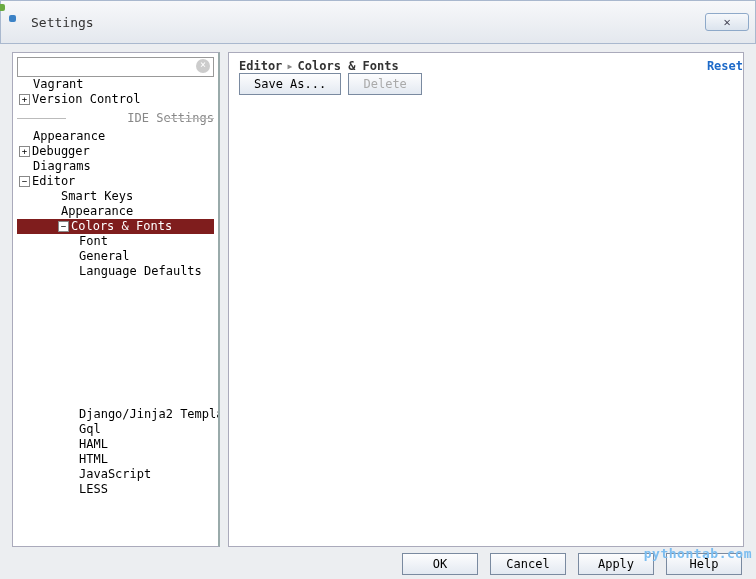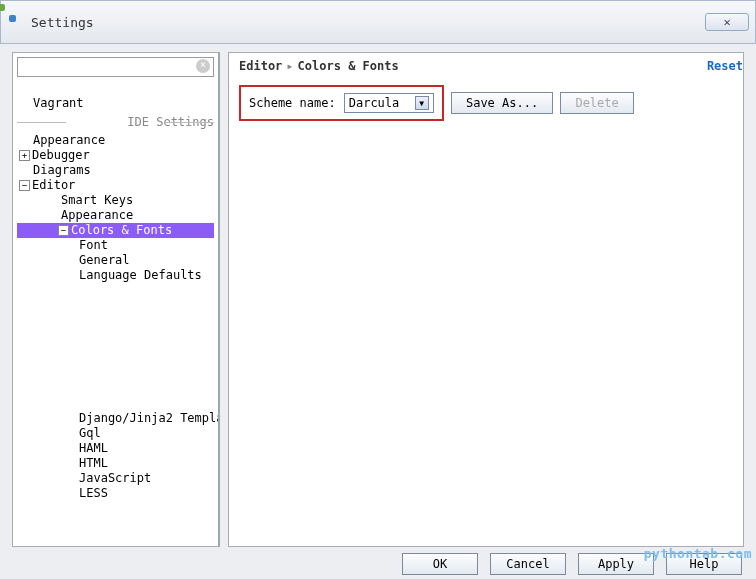--- a/index.html
+++ b/index.html
@@ -9,30 +9,30 @@
 .py-icon { background: #ffd54a; border-radius: 3px; width: 16px; height: 16px; position: relative; }
 .py-icon::before { content:""; position:absolute; width:7px; height:7px; background:#3b82c6; border-radius:2px; top:2px; left:2px; }
 .py-icon::after { content:""; position:absolute; width:7px; height:7px; background:#6aaa42; border-radius:2px; bottom:2px; right:2px; }
 .titlebar .title { flex: 1; color: #333; font-size: 13px; }
 .close-btn { width: 44px; height: 18px; border: 1px solid #8ea9c9; border-radius: 3px; background: linear-gradient(#f6f8fb,#dce4ee); color:#445; display:flex; align-items:center; justify-content:center; }
 .main { display: flex; margin: 8px 12px 0 12px; gap: 8px; height: 495px; }
 .sidebar { width: 208px; background: #fff; border: 1px solid #aab; border-right: 2px solid #9aa; padding: 4px; overflow: hidden; }
 .search { width: 100%; height: 20px; border: 1px solid #999; padding: 1px 20px 1px 4px; background: #fff; position: relative; }
 .search-wrap { position: relative; }
 .clear-icon { position: absolute; right: 4px; top: 2px; width: 14px; height: 14px; border-radius:50%; background:#ccc; color:#fff; text-align:center; line-height:12px; font-size:10px; }
-.tree { margin-top: 19px; }
+.tree { margin-top: 0; }
 .tree-item { padding: 0 2px 1px 2px; white-space: nowrap; color: #000; }
 .lvl1 { padding-left: 16px; }
 .lvl2 { padding-left: 44px; }
 .lvl3 { padding-left: 62px; }
 .expander { display:inline-block; width:11px; height:11px; border:1px solid #888; text-align:center; line-height:9px; font-size:9px; margin-right:2px; vertical-align:middle; background:#fff; }
 .divider { color:#888; text-align:right; margin: 4px 0; position: relative; }
 .divider::before, .divider::after { content:""; position:absolute; top:50%; width:25%; border-top:1px solid #bbb; }
 .divider::before { left: 0; } .divider::after { right: 0; }
-.selected { background: #8b5cf6; color: #fff; padding-left:41px; }
+.selected { background: #7f1d1d; color: #fff; padding-left:41px; }
 .selected .expander { color:#000; }
 .content { flex: 1; background: #fff; border: 1px solid #aab; padding: 6px 10px; position: relative; }
 .breadcrumb { font-weight: bold; color: #333; display:flex; align-items:center; }
 .breadcrumb .sep { margin: 0 4px; color:#888; }
 .reset { position: absolute; right: 0; top: 6px; color: #1d6ac9; font-weight: bold; }
 .scheme-row { margin-top: 12px; border: 2px solid #c62828; padding: 6px 8px; display:inline-flex; align-items:center; gap:8px; }
 .scheme-row label { color: #000; }
 .scheme-select { width: 90px; height: 20px; border:1px solid #7a8aa0; background:#fff; padding:1px 4px; display:flex; align-items:center; justify-content:space-between; }
 .scheme-select .arrow { width:14px; height:14px; border:1px solid #7a8aa0; background:linear-gradient(#eef,#cde); display:flex; align-items:center; justify-content:center; font-size:8px; }
 .btn { height: 22px; padding: 0 14px; border: 1px solid #7a8aa0; background: linear-gradient(#fdfdfe,#e3e9f1); }
@@ -52,20 +52,21 @@
 
 <div class="main">
 
   <div class="sidebar">
     <div class="search-wrap">
       <input class="search" style="">
       <span class="clear-icon">×</span>
     </div>
     <div class="tree">
       <div class="tree-item lvl1">Vagrant</div>
+      <div class="tree-item"><span class="expander">+</span><span>Version Control</span></div>
       <div class="divider">IDE Settings</div>
       <div class="tree-item lvl1">Appearance</div>
       <div class="tree-item"><span class="expander">+</span><span>Debugger</span></div>
       <div class="tree-item lvl1">Diagrams</div>
       <div class="tree-item"><span class="expander">−</span><span>Editor</span></div>
       <div class="tree-item lvl2">Smart Keys</div>
       <div class="tree-item lvl2">Appearance</div>
       <div class="tree-item selected"><span class="expander">−</span><span>Colors &amp; Fonts</span></div>
       <div class="tree-item lvl3">Font</div>
       <div class="tree-item lvl3">General</div>
@@ -81,27 +82,20 @@
     </div>
   </div>
 
   <div class="content">
     <div class="breadcrumb">
       <span>Editor</span>
       <span class="sep">▸</span>
       <span>Colors &amp; Fonts</span>
     </div>
     <span class="reset">Reset</span>
-    <div class="scheme-row">
-      <label>Scheme name:</label>
-      <div class="scheme-select">
-        <span>Darcula</span>
-        <span class="arrow">▼</span>
-      </div>
-    </div>
     <button class="btn" style="margin-left:0">Save As...</button>
     <button class="btn" disabled="" style="margin-left:0">Delete</button>
   </div>
 </div>
 
 <div class="footer">
   <button class="btn">OK</button>
   <button class="btn">Cancel</button>
   <button class="btn">Apply</button>
   <button class="btn">Help</button>

